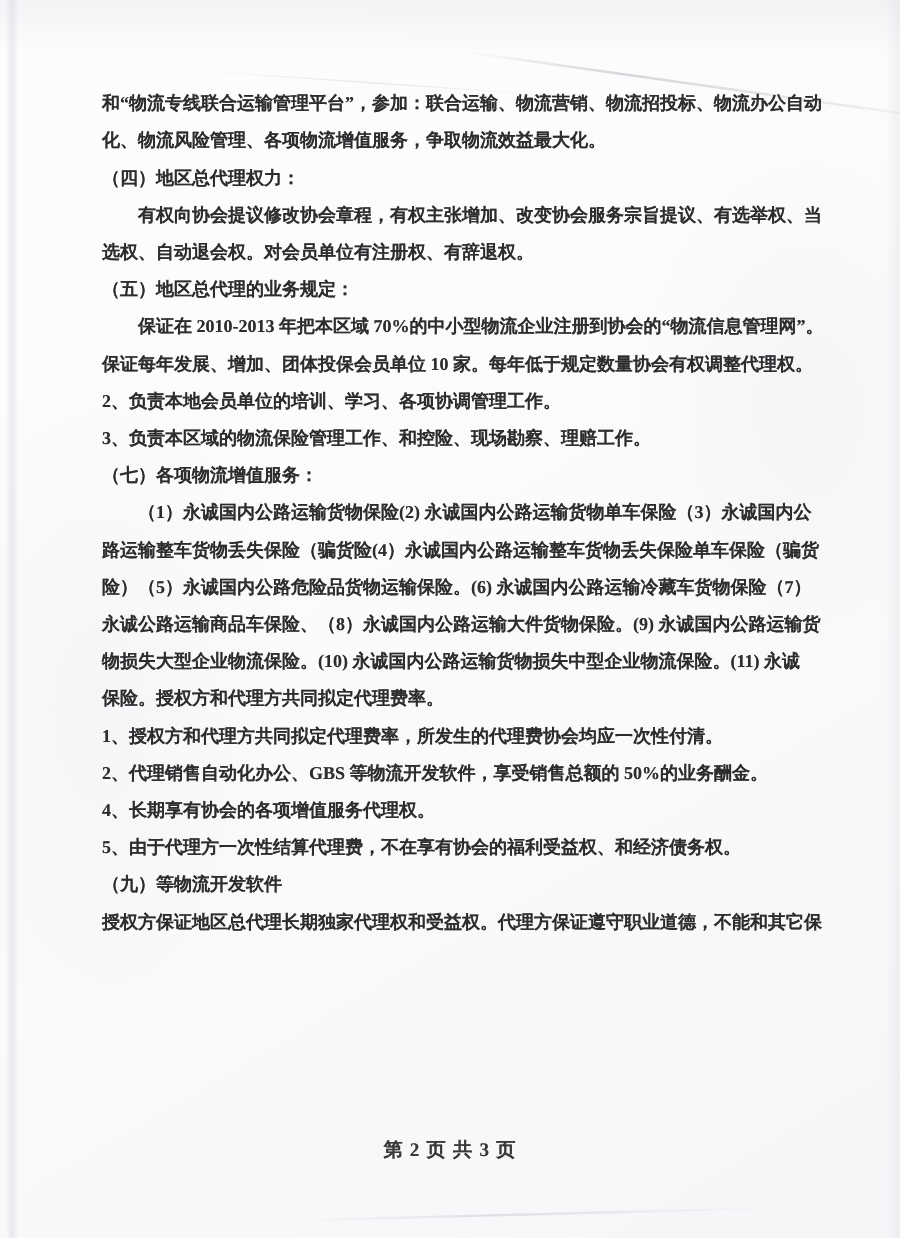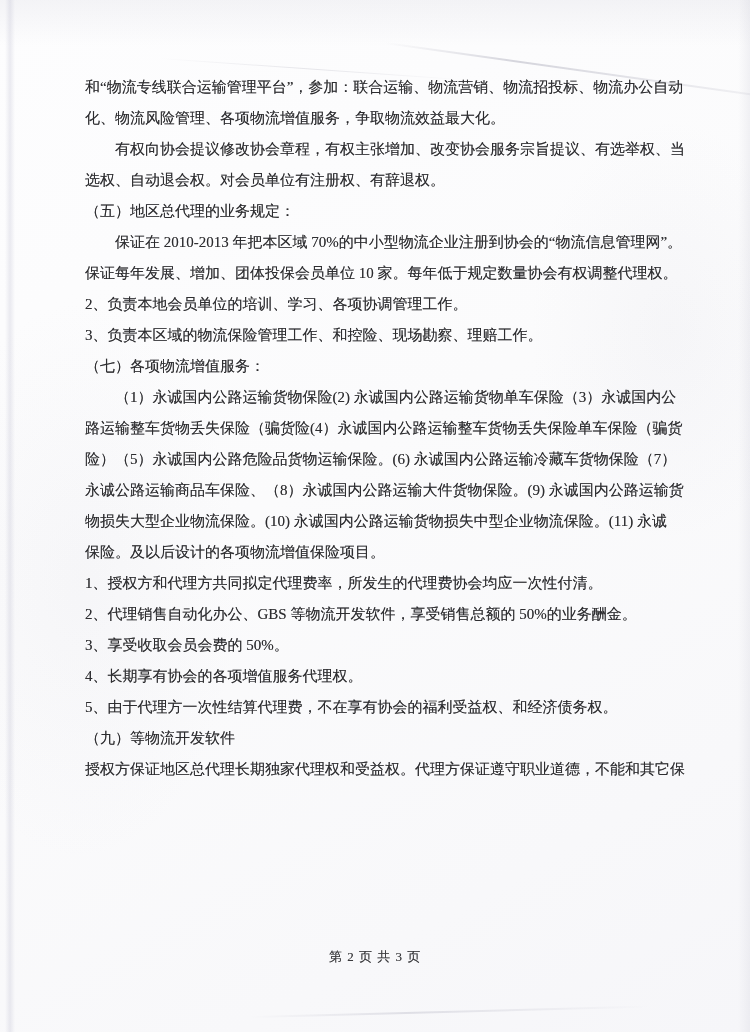--- a/index.html
+++ b/index.html
@@ -11,20 +11,21 @@
     height: 1032px;
     background: #f2f2f4;
     font-family: "Liberation Serif", "DejaVu Serif", serif;
   }
   .paper {
     position: relative;
     width: 750px;
     height: 1032px;
     overflow: hidden;
     background: linear-gradient(150deg, #fdfdfe 0%, #fbfbfc 45%, #f8f8fa 80%, #f6f6f9 100%);
+    font-weight: bold;
   }
   
   .edge-top {
     position: absolute; left: 0; top: 0; width: 750px; height: 46px;
     background: linear-gradient(180deg, rgba(205,205,215,0.20), rgba(205,205,215,0));
     pointer-events: none;
   }
   .edge-left {
     position: absolute; left: 5px; top: 0; width: 10px; height: 1032px;
     background: linear-gradient(90deg, rgba(190,190,208,0.00), rgba(186,186,205,0.28), rgba(190,190,208,0.00));
@@ -80,21 +81,21 @@
   }
   .ind {
     padding-left: 30px;
   }
   .footer {
     position: absolute;
     left: 0;
     top: 948px;
     width: 750px;
     text-align: center;
-    font-size: 13px;
+    font-size: 16px;
     letter-spacing: 1px;
     color: #39393c;
     text-shadow: 0 0 0.4px rgba(45,45,48,0.5);
   }
 </style>
 </head>
 <body>
 
 <div class="paper">
 
@@ -103,37 +104,37 @@
   <div class="edge-right"></div>
   <div class="crease-1"></div>
   <div class="crease-2"></div>
   <div class="crease-3"></div>
   <div class="blotch-1"></div>
   <div class="blotch-2"></div>
 
   <main class="content">
     <p class="ln">和“物流专线联合运输管理平台”，参加：联合运输、物流营销、物流招投标、物流办公自动</p>
     <p class="ln">化、物流风险管理、各项物流增值服务，争取物流效益最大化。</p>
+    <p class="ln">（四）地区总代理权力：</p>
     <p class="ln ind">有权向协会提议修改协会章程，有权主张增加、改变协会服务宗旨提议、有选举权、当</p>
     <p class="ln">选权、自动退会权。对会员单位有注册权、有辞退权。</p>
     <p class="ln">（五）地区总代理的业务规定：</p>
     <p class="ln ind">保证在 2010-2013 年把本区域 70%的中小型物流企业注册到协会的“物流信息管理网”。</p>
     <p class="ln">保证每年发展、增加、团体投保会员单位 10 家。每年低于规定数量协会有权调整代理权。</p>
     <p class="ln">2、负责本地会员单位的培训、学习、各项协调管理工作。</p>
     <p class="ln">3、负责本区域的物流保险管理工作、和控险、现场勘察、理赔工作。</p>
     <p class="ln">（七）各项物流增值服务：</p>
     <p class="ln ind">（1）永诚国内公路运输货物保险(2) 永诚国内公路运输货物单车保险（3）永诚国内公</p>
     <p class="ln">路运输整车货物丢失保险（骗货险(4）永诚国内公路运输整车货物丢失保险单车保险（骗货</p>
     <p class="ln">险）（5）永诚国内公路危险品货物运输保险。(6) 永诚国内公路运输冷藏车货物保险（7）</p>
     <p class="ln">永诚公路运输商品车保险、（8）永诚国内公路运输大件货物保险。(9) 永诚国内公路运输货</p>
     <p class="ln">物损失大型企业物流保险。(10) 永诚国内公路运输货物损失中型企业物流保险。(11) 永诚</p>
-    <p class="ln">保险。及以后设计的各项物流增值保险项目。</p>
+    <p class="ln">保险。授权方和代理方共同拟定代理费率。</p>
     <p class="ln">1、授权方和代理方共同拟定代理费率，所发生的代理费协会均应一次性付清。</p>
     <p class="ln">2、代理销售自动化办公、GBS 等物流开发软件，享受销售总额的 50%的业务酬金。</p>
-    <p class="ln">3、享受收取会员会费的 50%。</p>
     <p class="ln">4、长期享有协会的各项增值服务代理权。</p>
     <p class="ln">5、由于代理方一次性结算代理费，不在享有协会的福利受益权、和经济债务权。</p>
     <p class="ln">（九）等物流开发软件</p>
     <p class="ln">授权方保证地区总代理长期独家代理权和受益权。代理方保证遵守职业道德，不能和其它保</p>
   </main>
 
   <div class="footer">第 2 页 共 3 页</div>
 
 </div>
 

